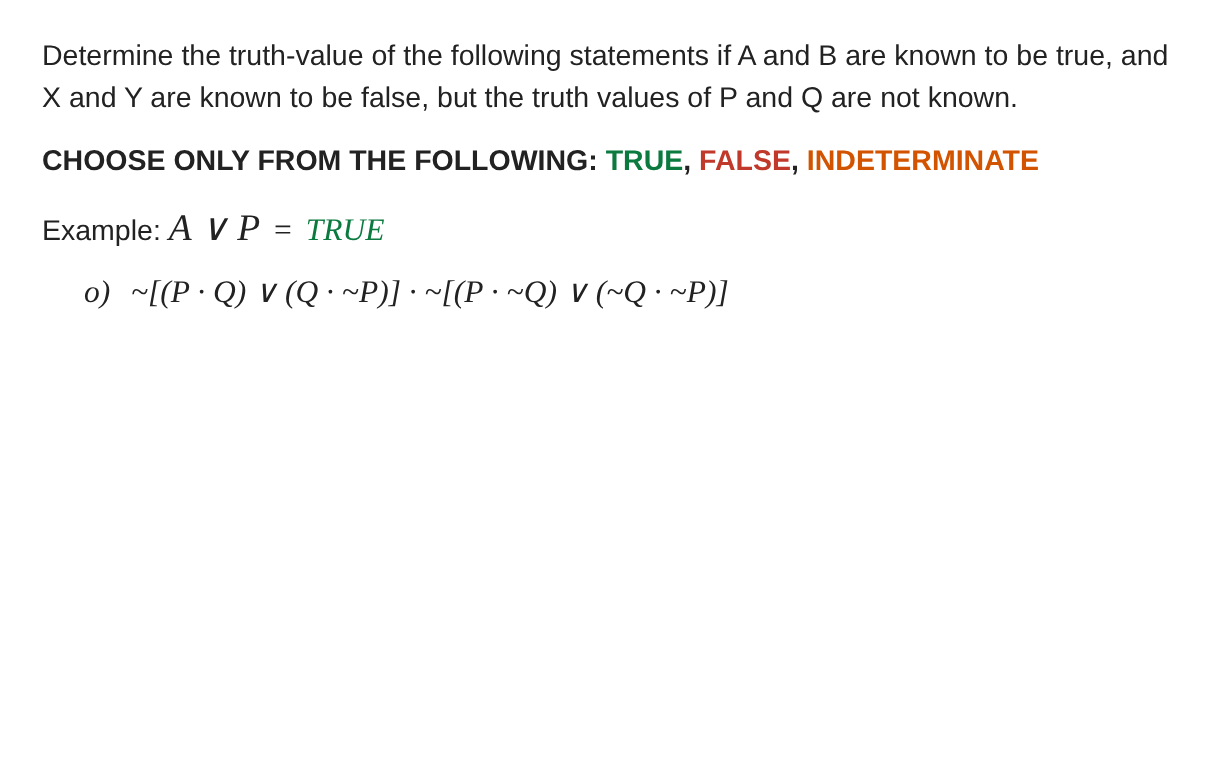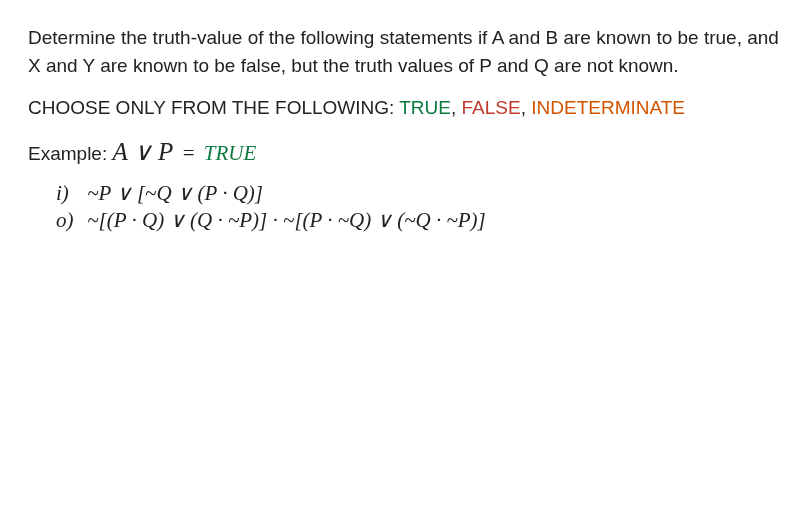--- a/index.html
+++ b/index.html
@@ -17,21 +17,21 @@
     }
     .intro {
       font-size: 19px;
       line-height: 1.45;
       margin-bottom: 18px;
       font-weight: 400;
     }
     .choose-line {
       font-size: 19px;
       margin-bottom: 18px;
-      font-weight: 400;
+      font-weight: 700;
     }
     .true-color { color: #0a7a3f; }
     .false-color { color: #c0392b; }
     .indet-color { color: #d35400; }
     .example-line {
       font-size: 19px;
       margin-bottom: 14px;
       font-weight: 400;
     }
     .example-line .ex-prefix {
@@ -84,20 +84,16 @@
 </p>
 
 <p class="example-line">
   <span class="ex-prefix">Example: </span><span class="ex-formula">A ∨ P</span>
   <span class="ex-eq">=</span>
   <span class="ex-answer true-color">TRUE</span>
 </p>
 
 <div class="items">
   <div class="item">
-    <span class="label">i)</span>
-    <span class="formula">~P ∨ [~Q ∨ (P · Q)]</span>
-  </div>
-  <div class="item">
     <span class="label">o)</span>
     <span class="formula">~[(P · Q) ∨ (Q · ~P)] · ~[(P · ~Q) ∨ (~Q · ~P)]</span>
   </div>
 </div>
 
 </body></html>

